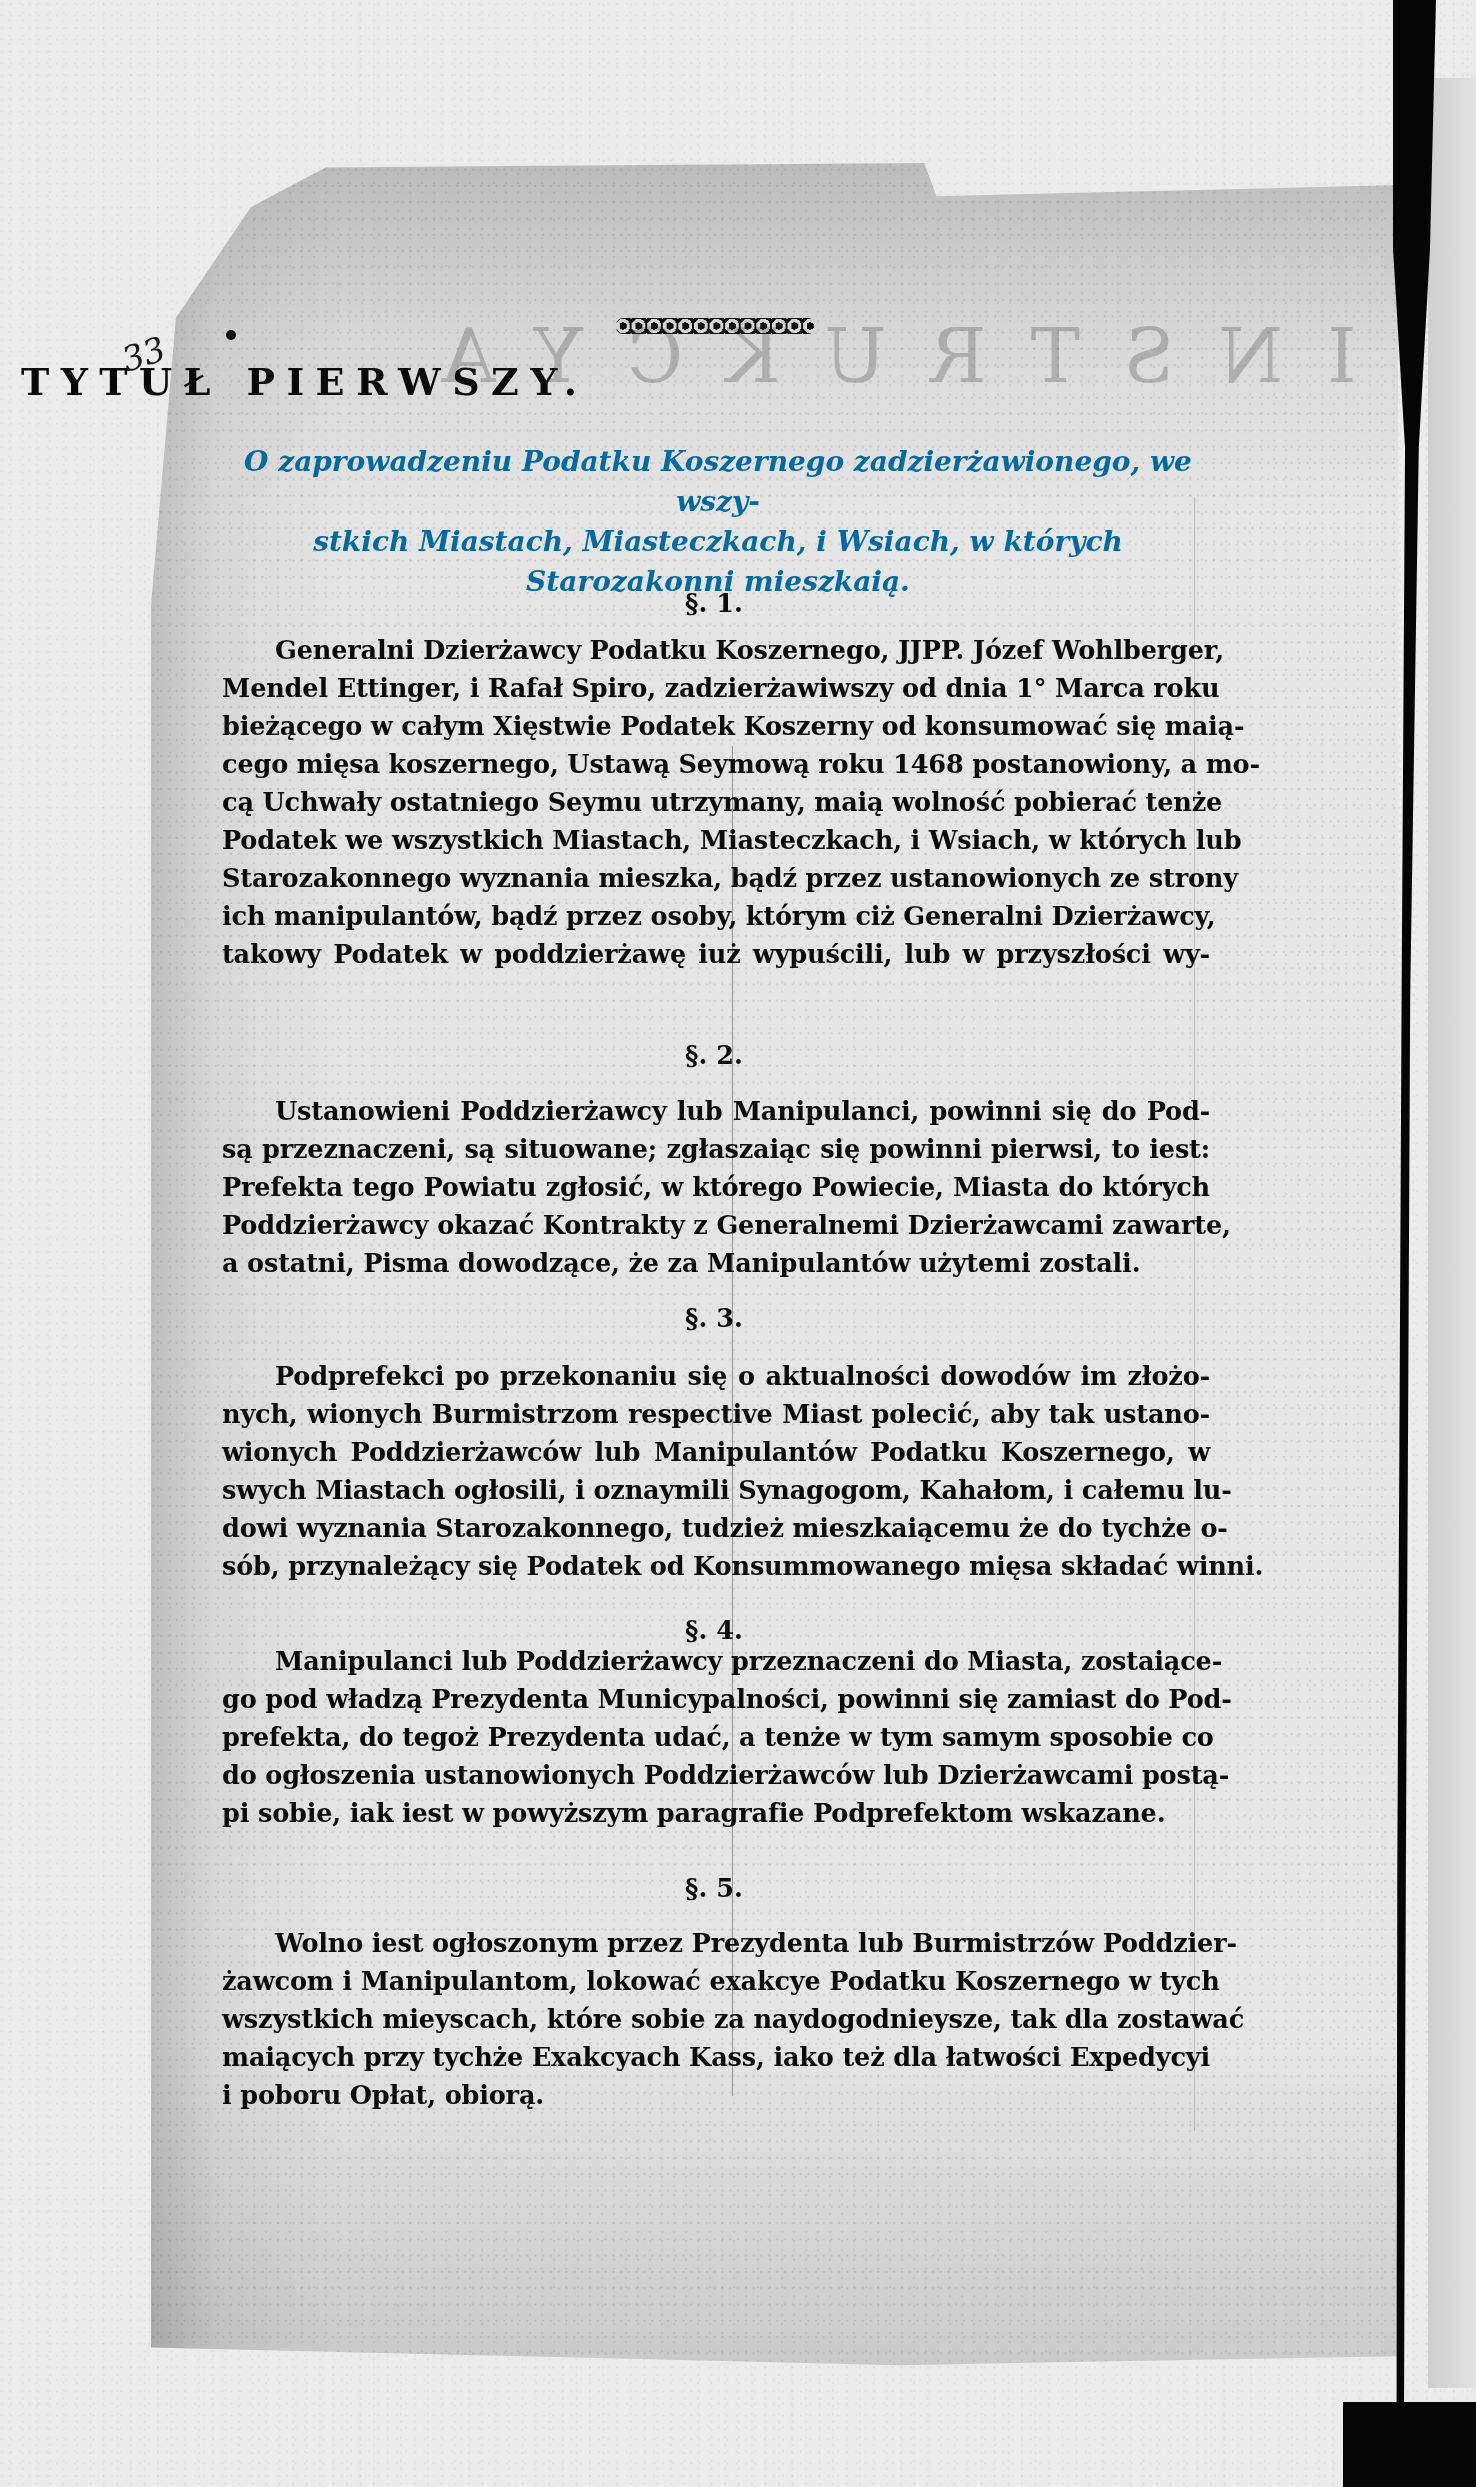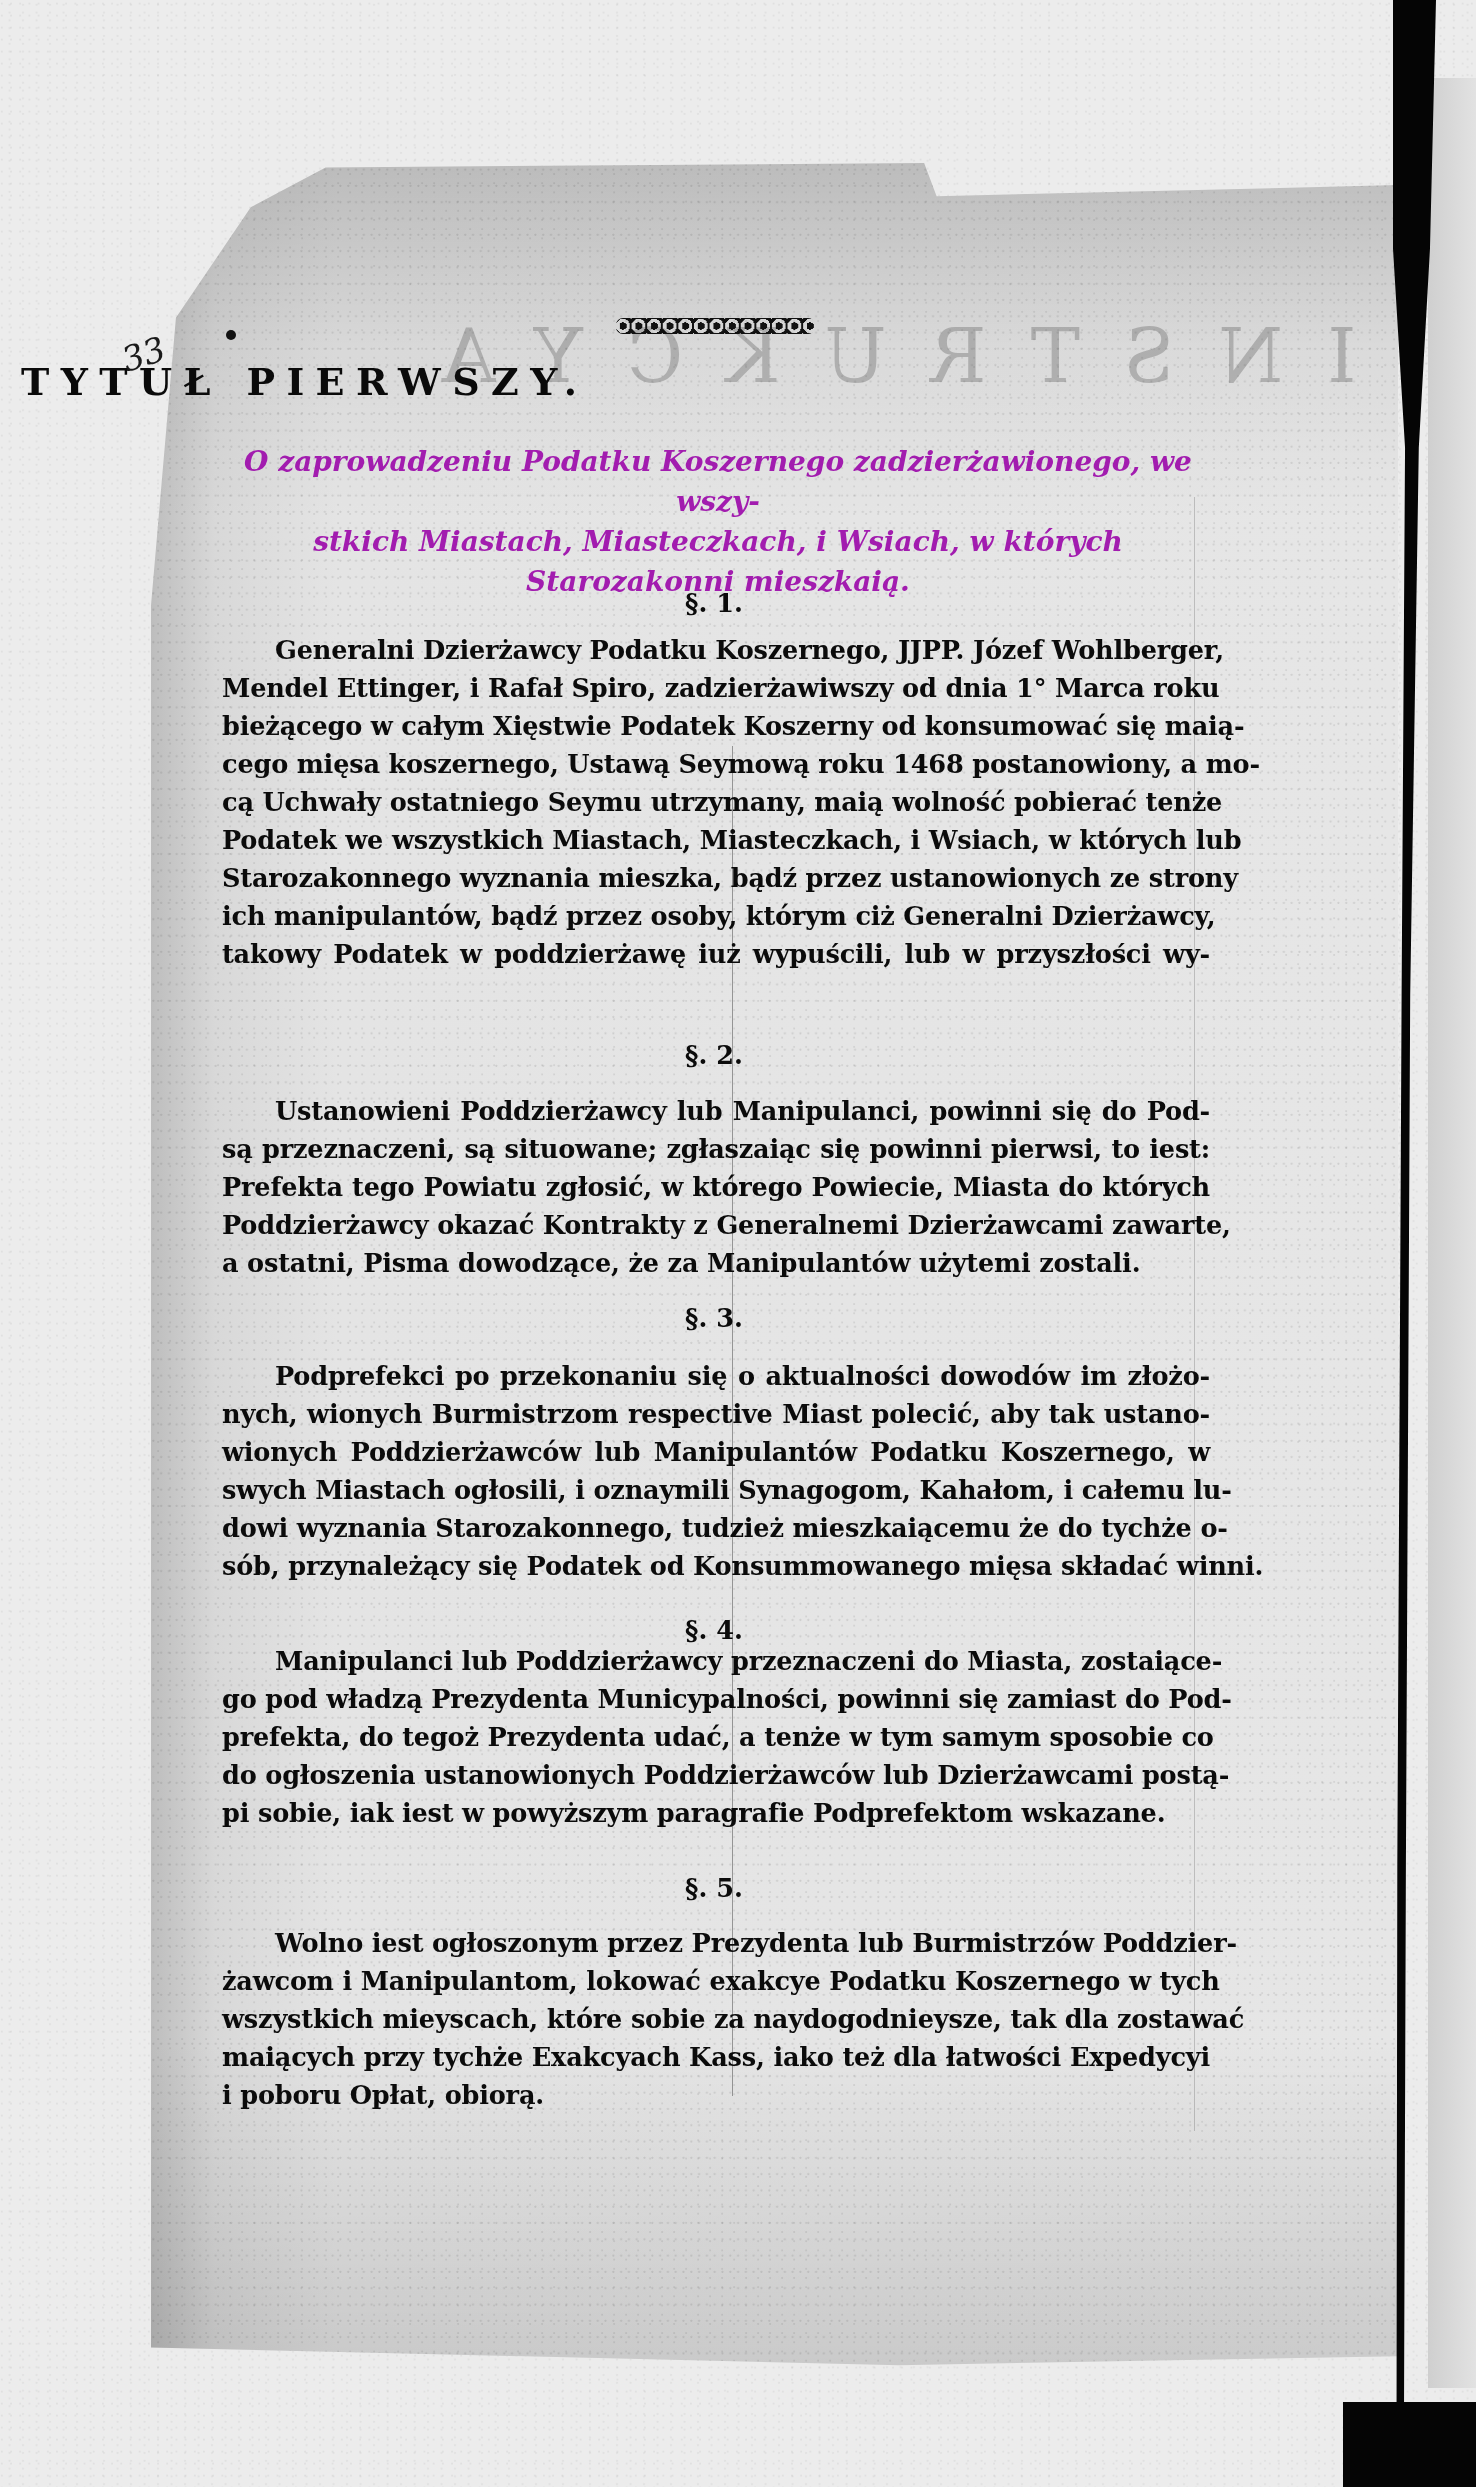--- a/index.html
+++ b/index.html
@@ -63,21 +63,21 @@
   }
   .title {
     position:absolute; left:0; width:1428px; text-align:left; top:359px;
     font-family:"DejaVu Serif", serif; font-weight:bold;
     font-size:38px; letter-spacing:11.4px; color:#0a0a0a;padding-left:21px;
   }
   .subtitle {
     position:absolute; left:242px; width:952px; top:442px;
     text-align:center;
     font-family:"DejaVu Serif", serif; font-style:italic; font-weight:bold;
-    font-size:28px; line-height:40px; color:#a21caf;
+    font-size:28px; line-height:40px; color:#0369a1;
   }
   .subtitle .line { display:block; }
   .section-mark {
     position:absolute; left:0; width:1428px; text-align:center;
     font-family:"DejaVu Serif", serif; font-weight:bold; font-size:25.6px;
   }
   .para {
     position:absolute; left:222px; width:988px;
     font-family:"DejaVu Serif", serif; font-weight:bold;
     font-size:25.6px; line-height:38px; text-align:justify;

